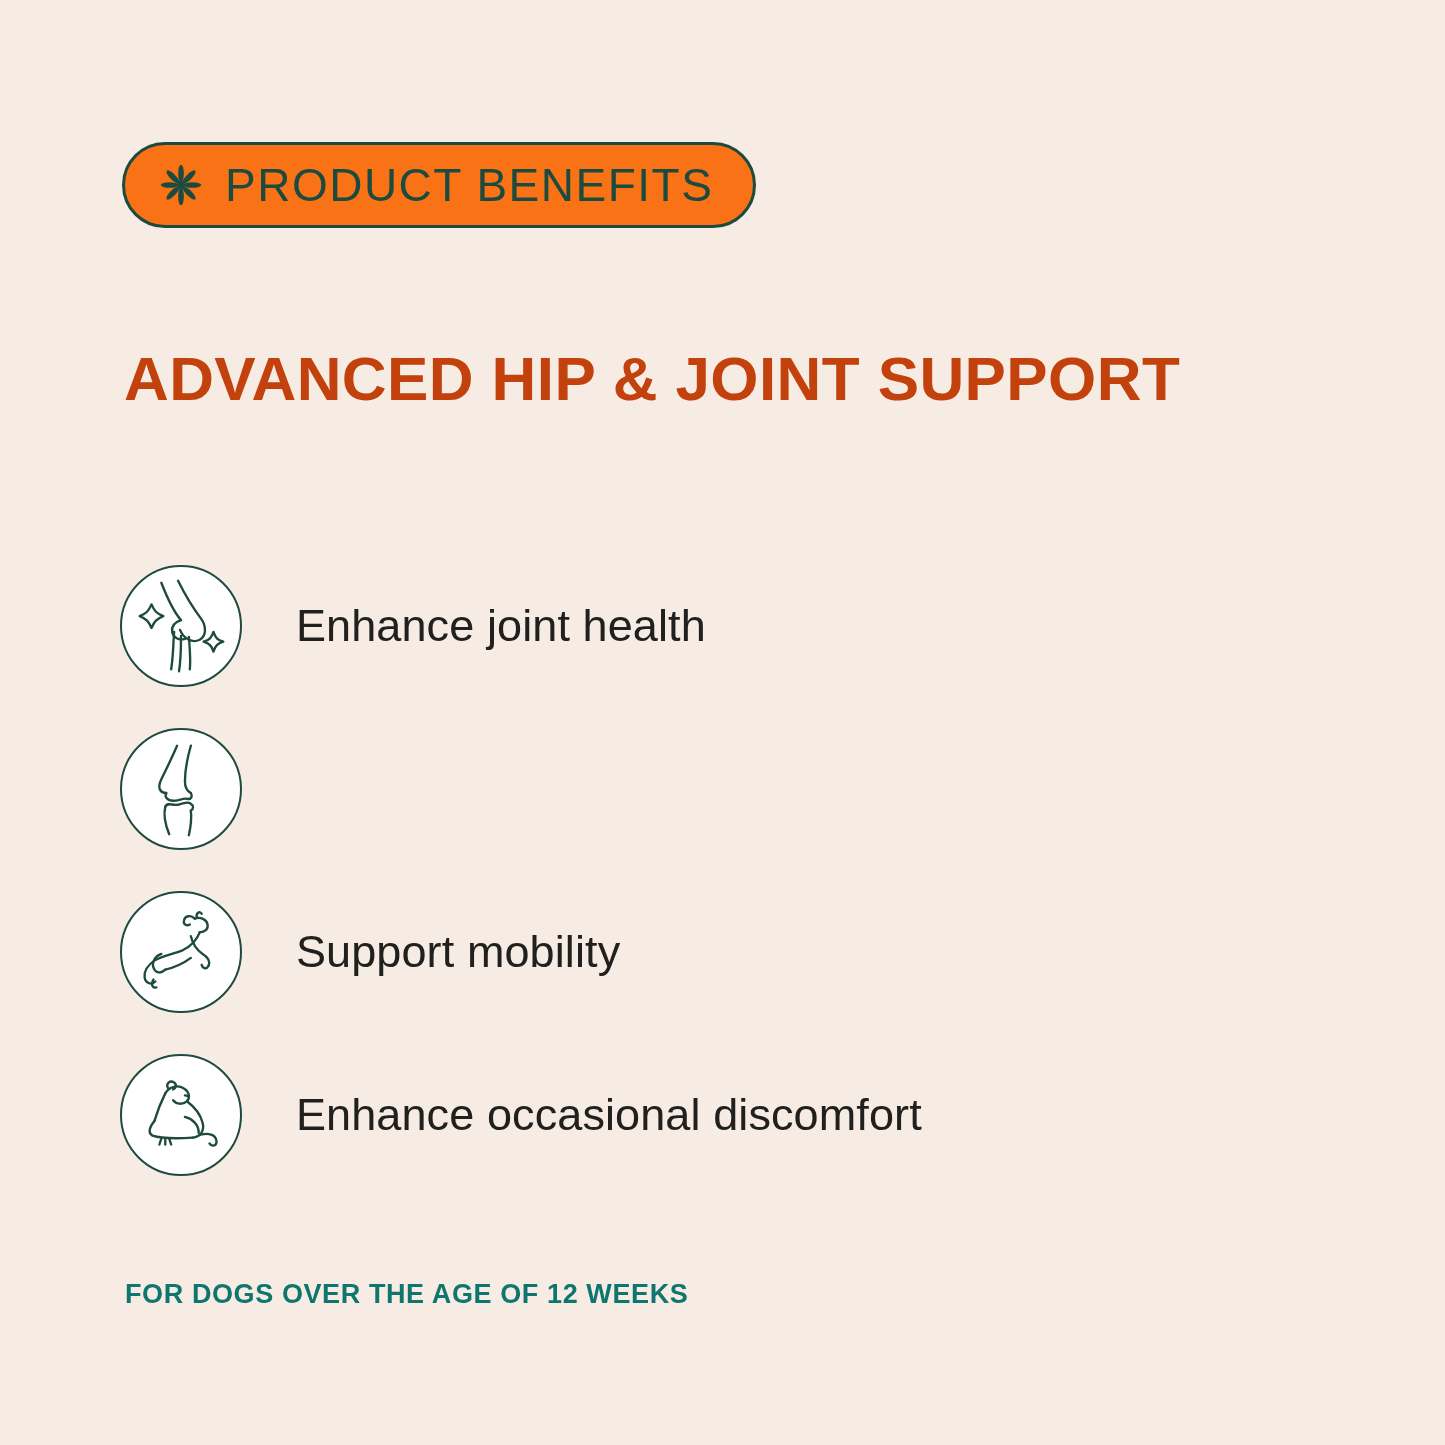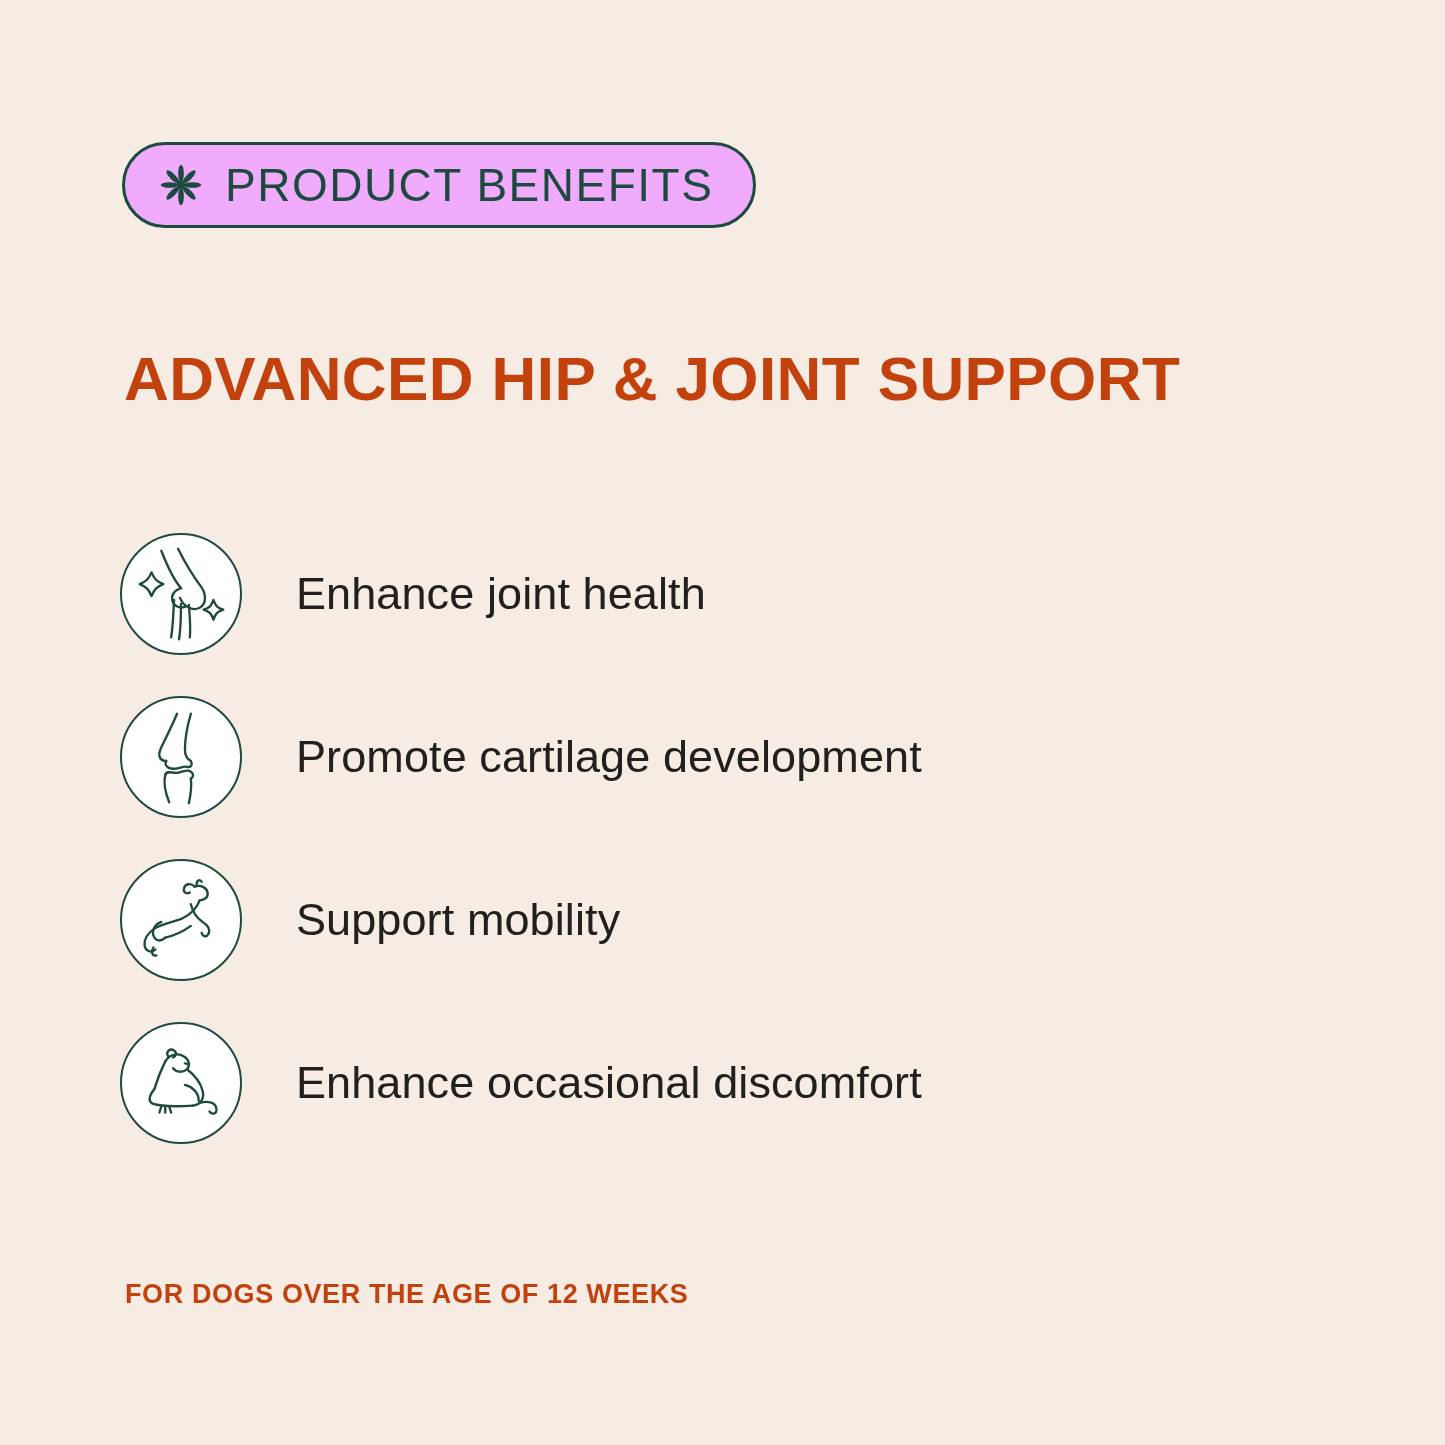--- a/index.html
+++ b/index.html
@@ -25,21 +25,21 @@
   
   .badge {
     position: absolute;
     left: 122px;
     top: 142px;
     height: 86px;
     display: inline-flex;
     align-items: center;
     gap: 22px;
     padding: 0 40px 0 34px;
-    background: #f0abfc;
+    background: #f97316;
     border: 3px solid #1c4a3f;
     border-radius: 999px;
     box-sizing: border-box;
   }
   .badge-asterisk {
     display: block;
     width: 44px;
     height: 44px;
     flex: 0 0 auto;
   }
@@ -66,21 +66,21 @@
   }
   .headline .ln {
     display: block;
     white-space: nowrap;
   }
 
   
   .benefits {
     position: absolute;
     left: 120px;
-    top: 533px;
+    top: 565px;
     width: 1200px;
   }
   .benefit-row {
     position: relative;
     height: 122px;
     margin-bottom: 41px;
     display: flex;
     align-items: center;
   }
   .benefit-icon {
@@ -113,21 +113,21 @@
 
   
   .footer-note {
     position: absolute;
     left: 125px;
     top: 1281px;
     font-size: 27px;
     line-height: 1;
     font-weight: 700;
     letter-spacing: 0.6px;
-    color: #c2410c;
+    color: #0f766e;
     white-space: nowrap;
   }
 </style>
 </head>
 <body>
 
 <div class="canvas">
 
   <div class="badge">
     <svg class="badge-asterisk" viewBox="0 0 100 100" aria-hidden="true">
@@ -191,21 +191,20 @@
 
             <path d="M45 64 C43 68, 46 72, 52 72 C58 72, 62 69, 66 70 C70 71, 72 68, 70 64"></path>
 
             <path d="M44 78 C46 73, 51 77, 57 76 C63 75, 66 72, 70 75 C73 77, 73 80, 70 82"></path>
 
             <path d="M44 78 C42 86, 44 96, 48 106"></path>
             <path d="M70 82 C71 90, 70 98, 68 107"></path>
           </g>
         </svg>
       </div>
-      <div class="benefit-label">Promote cartilage development</div>
     </div>
 
     <div class="benefit-row">
       <div class="benefit-icon">
         <svg viewBox="0 0 120 120" aria-hidden="true">
           <g fill="none" stroke="#1f4a40" stroke-width="2.4" stroke-linecap="round" stroke-linejoin="round">
 
             <path d="M74 26 C80 24, 86 27, 87 32 C88 37, 84 40, 79 40"></path>
 
             <path d="M74 26 C70 22, 64 23, 63 28 C62 32, 66 34, 69 32"></path>

